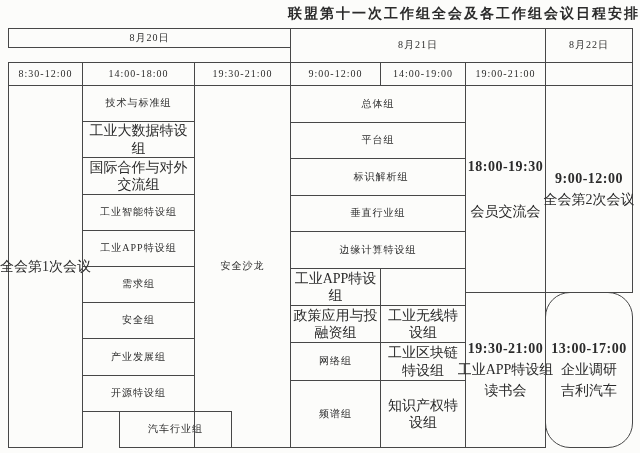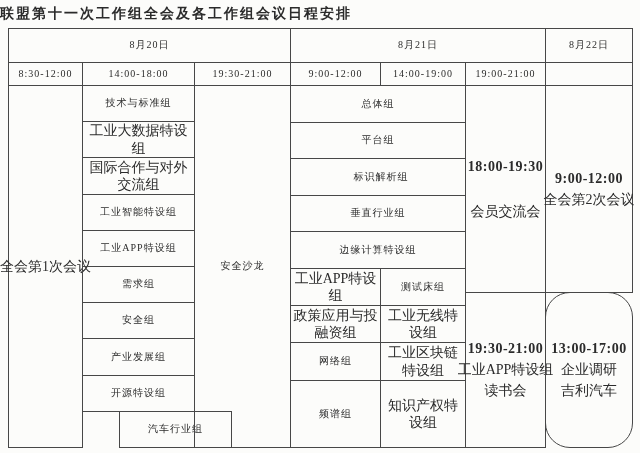--- a/index.html
+++ b/index.html
@@ -12,21 +12,21 @@
     width:640px;height:453px;
     background:var(--bg);
     font-family:"Liberation Serif","DejaVu Serif",serif;
     color:var(--text);
     position:relative;
     overflow:hidden;
   }
   .page{position:absolute;inset:0;}
   .title{
     position:absolute;left:0;top:5px;width:640px;
-    text-align:left;
+    text-align:right;
     font-size:14px;font-weight:bold;letter-spacing:2px;
   }
   .cell{
     position:absolute;
     box-sizing:border-box;
     border:1px solid var(--border);
     display:flex;flex-direction:column;
     align-items:center;justify-content:center;
     text-align:center;
     font-size:10px;letter-spacing:1px;
@@ -41,21 +41,21 @@
   .hdr{font-size:10px;letter-spacing:1px;}
   .nowrap{white-space:nowrap;}
 </style>
 </head>
 <body>
 
 <div class="page">
 
   <div class="title">联盟第十一次工作组全会及各工作组会议日程安排</div>
 
-  <div class="cell hdr" style="left:8px;top:28px;width:283px;height:35px;">8月20日</div>
+  <div class="cell hdr" style="left:8px;top:28px;width:283px;height:20px;">8月20日</div>
   <div class="cell hdr" style="left:290px;top:28px;width:256px;height:35px;">8月21日</div>
   <div class="cell hdr" style="left:545px;top:28px;width:88px;height:35px;">8月22日</div>
 
   <div class="cell hdr tight" style="left:8px;top:62px;width:75px;height:24px;">8:30-12:00</div>
   <div class="cell hdr" style="left:82px;top:62px;width:113px;height:24px;">14:00-18:00</div>
   <div class="cell hdr" style="left:194px;top:62px;width:97px;height:24px;">19:30-21:00</div>
   <div class="cell hdr" style="left:290px;top:62px;width:91px;height:24px;">9:00-12:00</div>
   <div class="cell hdr" style="left:380px;top:62px;width:86px;height:24px;">14:00-19:00</div>
   <div class="cell hdr" style="left:465px;top:62px;width:81px;height:24px;">19:00-21:00</div>
   <div class="cell hdr" style="left:545px;top:62px;width:88px;height:24px;"></div>
@@ -79,21 +79,20 @@
   <div class="cell" style="left:290px;top:122px;width:176px;height:37px;">平台组</div>
   <div class="cell" style="left:290px;top:158px;width:176px;height:38px;padding-left:8px;">标识解析组</div>
   <div class="cell" style="left:290px;top:195px;width:176px;height:37px;">垂直行业组</div>
   <div class="cell" style="left:290px;top:231px;width:176px;height:38px;">边缘计算特设组</div>
 
   <div class="cell tight" style="left:290px;top:268px;width:91px;height:38px;">工业APP特设组</div>
   <div class="cell tight" style="left:290px;top:305px;width:91px;height:38px;">政策应用与投融资组</div>
   <div class="cell" style="left:290px;top:342px;width:91px;height:39px;text-align:center;">网络组</div>
   <div class="cell" style="left:290px;top:380px;width:91px;height:68px;">频谱组</div>
 
-  <div class="cell" style="left:380px;top:268px;width:86px;height:38px;">测试床组</div>
   <div class="cell tight" style="left:380px;top:305px;width:86px;height:38px;">工业无线特设组</div>
   <div class="cell tight" style="left:380px;top:342px;width:86px;height:39px;">工业区块链特设组</div>
   <div class="cell tight" style="left:380px;top:380px;width:86px;height:68px;">知识产权特设组</div>
 
   <div class="cell tight" style="left:465px;top:85px;width:81px;height:208px;gap:25px;">
     <div class="line time">18:00-19:30</div>
     <div class="line">会员交流会</div>
   </div>
   <div class="cell tight" style="left:465px;top:292px;width:81px;height:156px;">
     <div class="line time">19:30-21:00</div>

